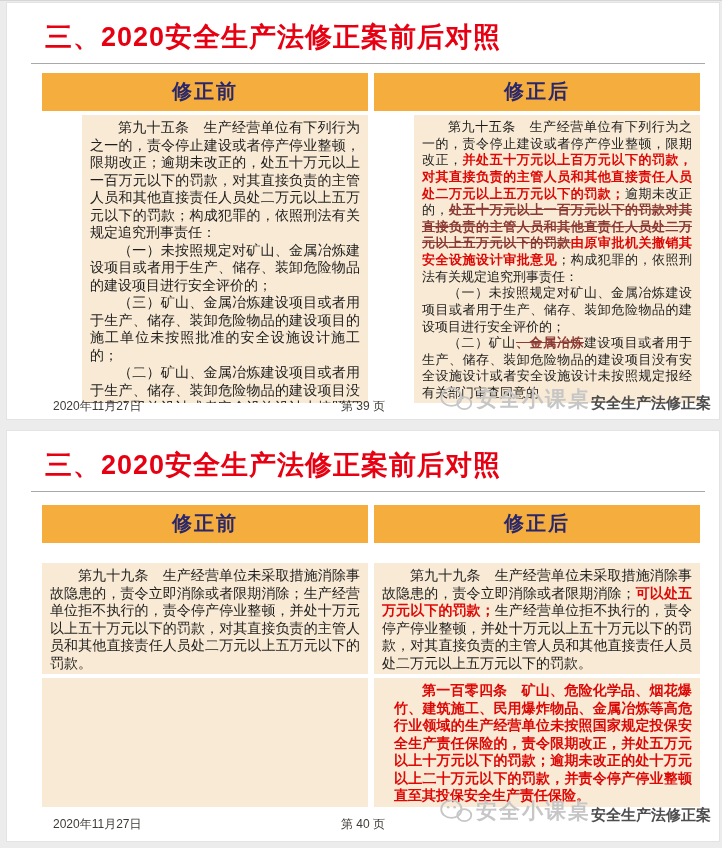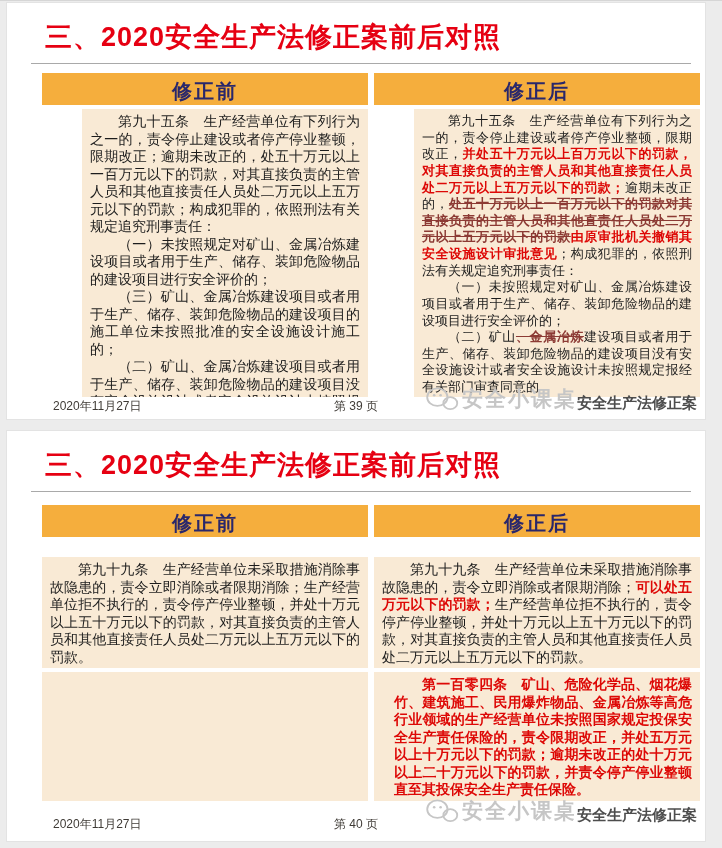--- a/index.html
+++ b/index.html
@@ -4,40 +4,40 @@
 <style>
   html,body{margin:0;padding:0;}
   body{
     width:722px;height:848px;position:relative;overflow:hidden;
     background:#ececec;
     font-family:"Liberation Sans","DejaVu Sans",sans-serif;
     -webkit-font-smoothing:antialiased;
   }
   .page{position:absolute;inset:0;background:#ececec;border-top:1px solid #d6d6d6;}
   .slide{
-    position:absolute;left:7px;right:17px;background:#ffffff;
+    position:absolute;left:7px;right:3px;background:#ffffff;
     overflow:hidden;box-shadow:0 0 0 1px #e3e3e3;
   }
   .slide-1{top:2px;height:416px;}
   .slide-2{top:430px;height:410px;}
 
   .slide-title{
     margin:0;padding:18px 0 0 38px;
     font-size:27px;line-height:1.2;font-weight:700;letter-spacing:1px;
     color:#e60012;
   }
   .title-rule{border:0;border-top:1px solid #a9a9a9;margin:10px 14px 0 24px;}
 
   .cmp-table{position:absolute;left:35px;width:658px;top:70px;}
   .slide-2 .cmp-table{top:74px;}
   .cmp-header{display:flex;gap:6px;}
   .cmp-th{
     flex:1;background:#f5ae3d;color:#29276b;
     font-size:20px;font-weight:700;text-align:center;
-    padding:5px 0 0 0;letter-spacing:2px;
+    padding:5px 0 6px 0;letter-spacing:2px;
   }
   .cmp-row{display:flex;gap:6px;margin-top:4px;}
   .cmp-cell{
     flex:1;background:#f9ead5;color:#1c1c1c;
     padding:4px 8px 2px 8px;font-size:14px;line-height:1.25;
     overflow:hidden;text-align:justify;
   }
   .row-fixed .cmp-cell{height:282px;margin-left:40px;}
   .cell-small{font-size:13px;line-height:1.28;}
   .row-min1 .cmp-cell{min-height:96px;margin-top:16px;}

